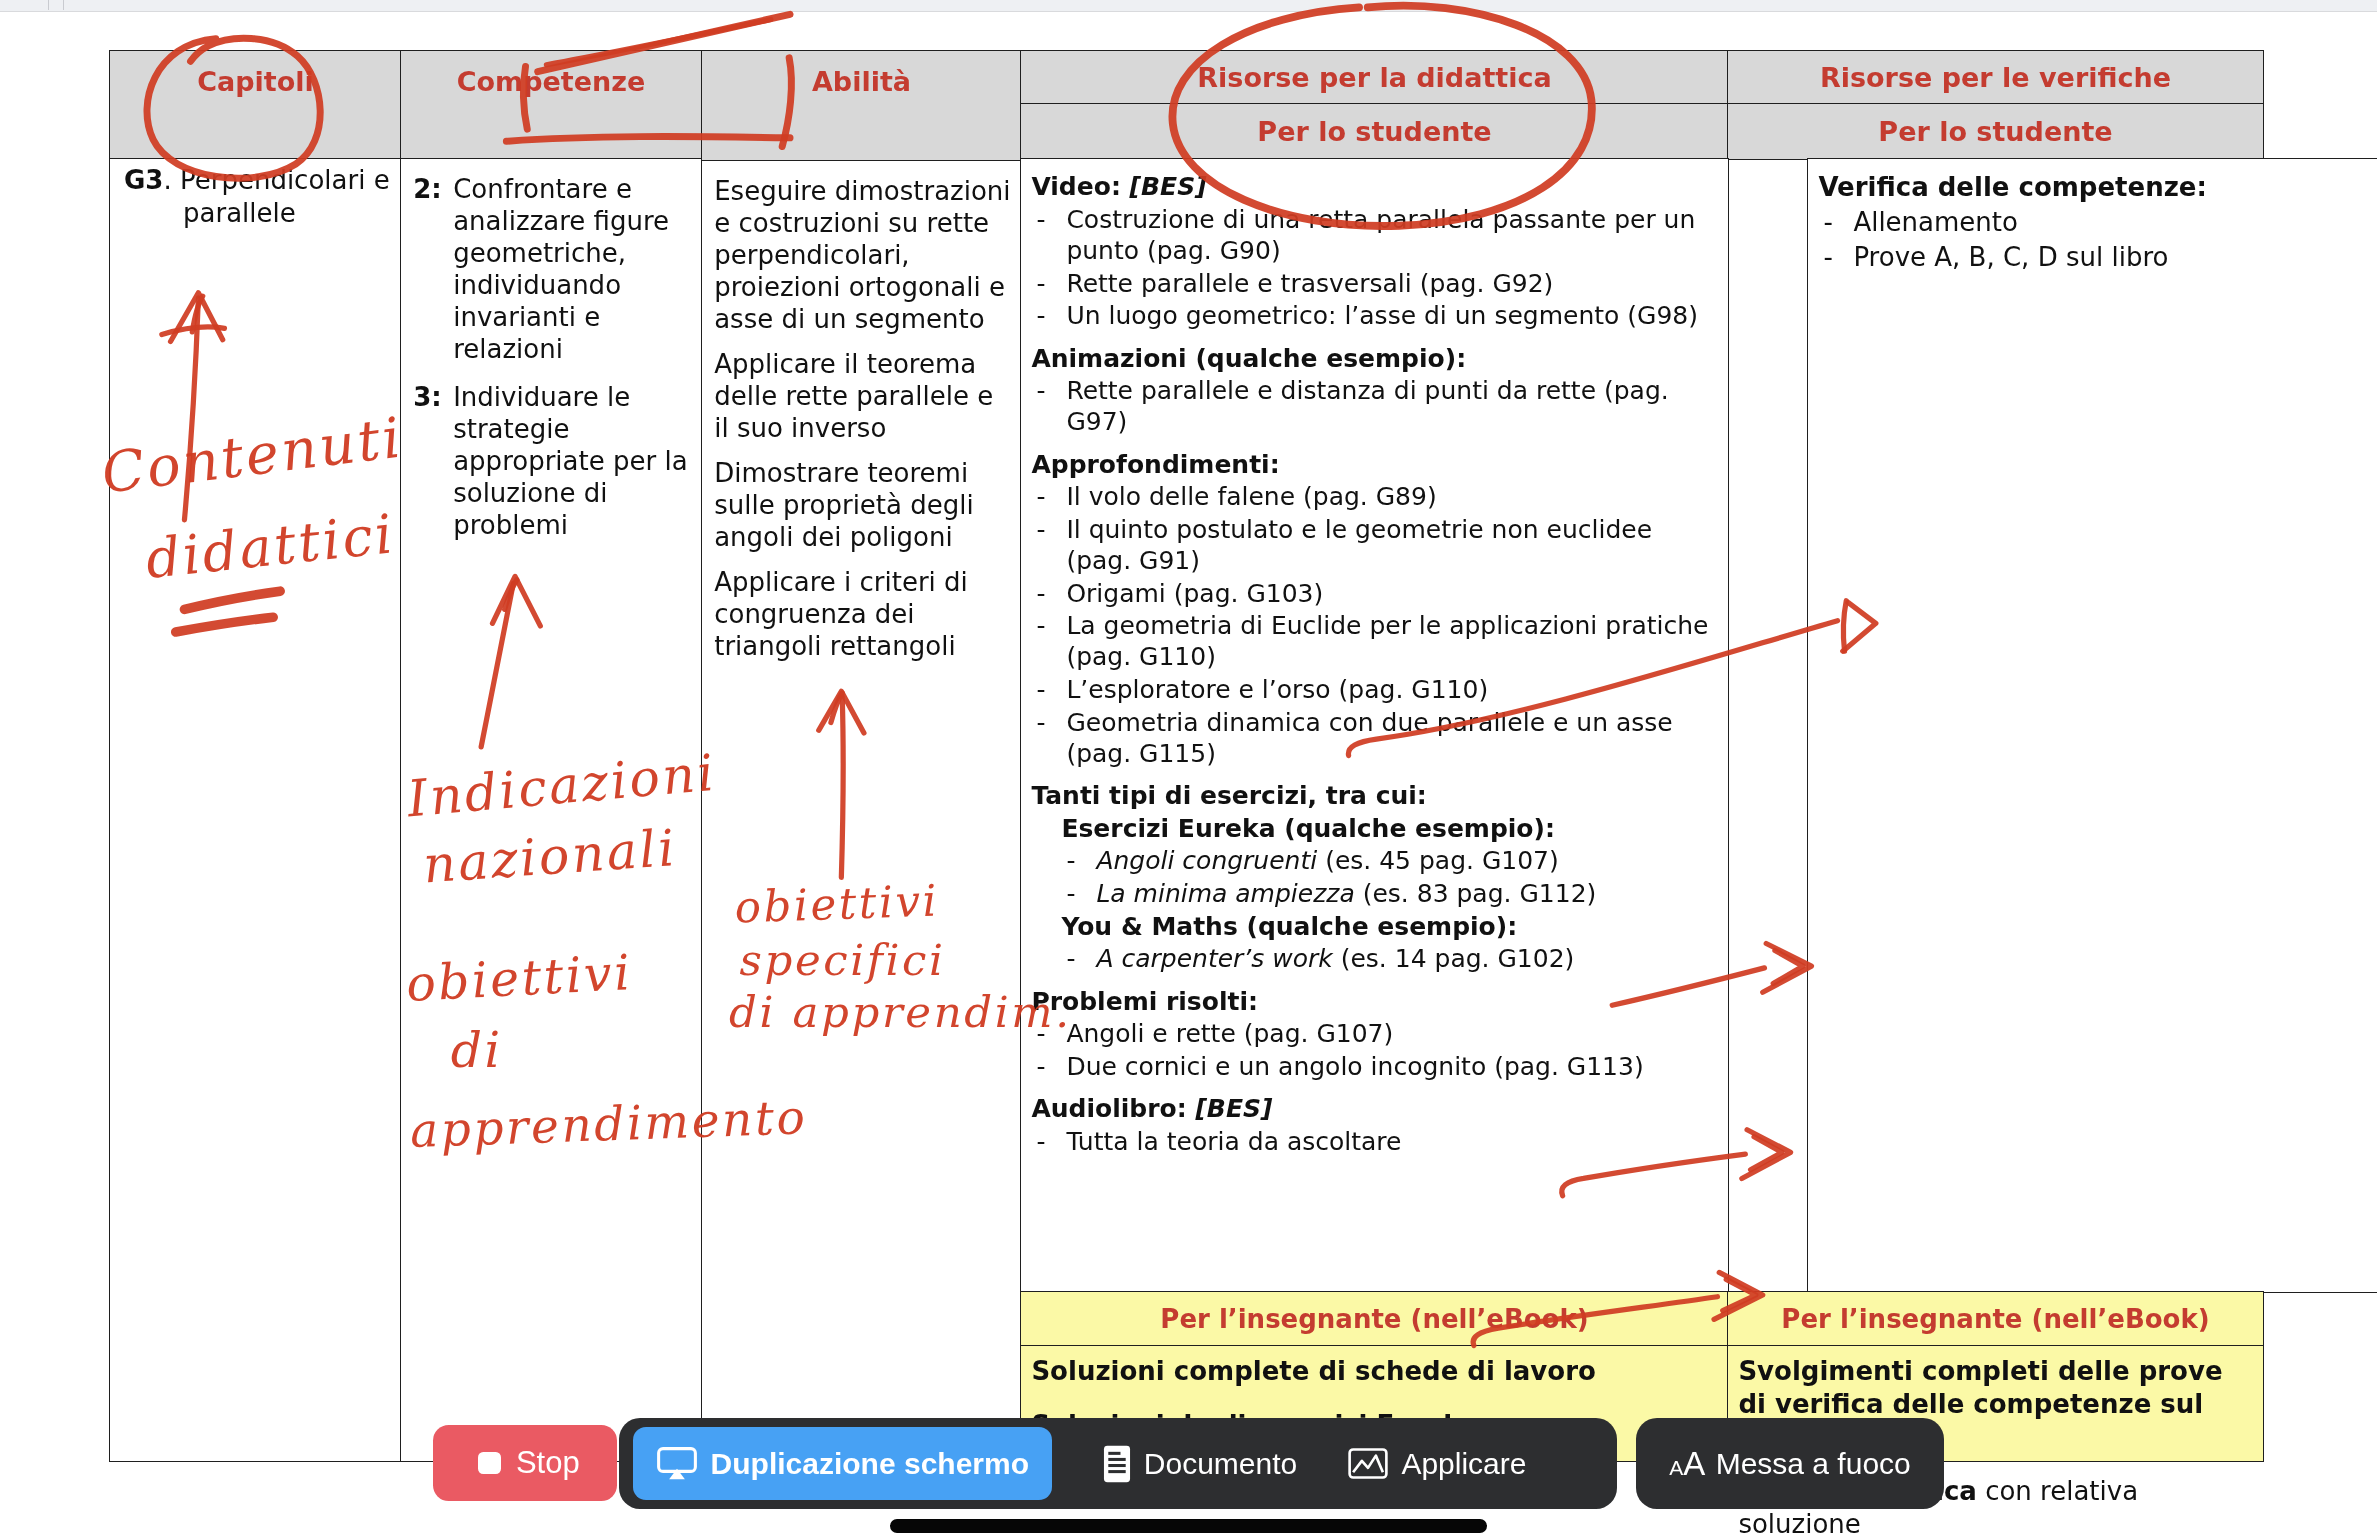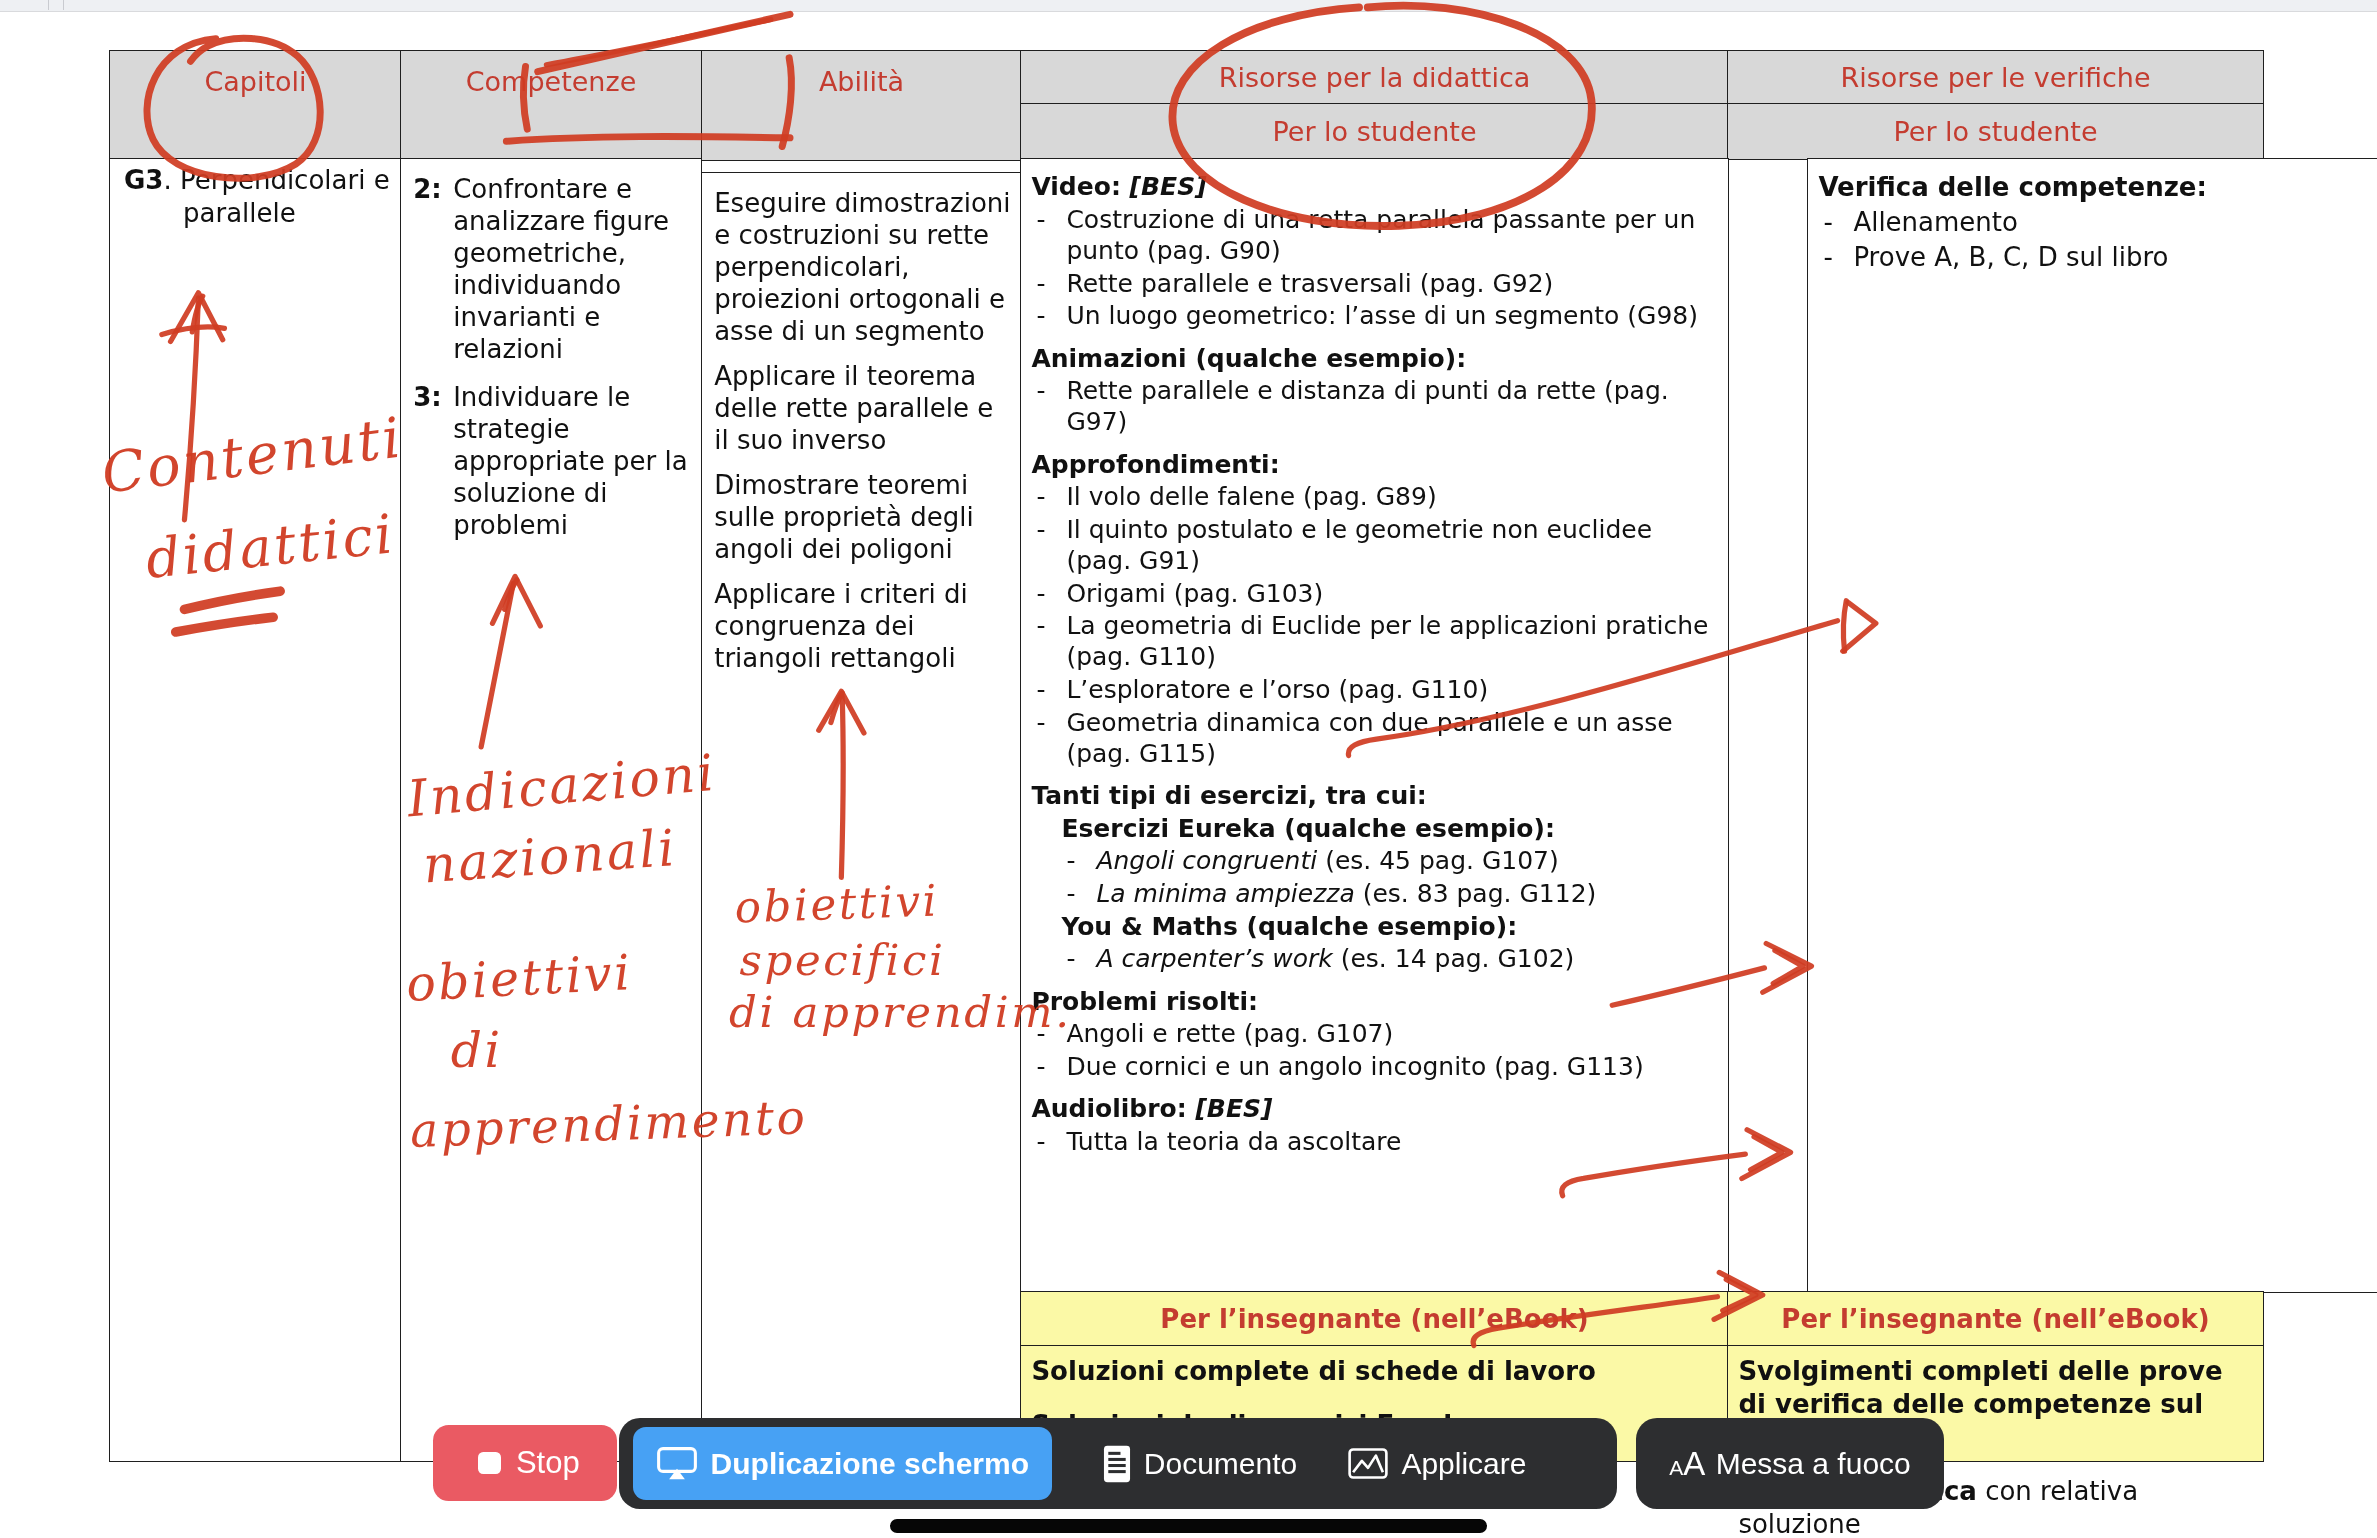--- a/index.html
+++ b/index.html
@@ -3,21 +3,21 @@
 <meta charset="utf-8">
 <style>
   html,body{margin:0;padding:0;background:#ffffff;}
   body{width:2377px;height:1539px;overflow:hidden;position:relative;
        font-family:"DejaVu Sans",sans-serif;color:#111;}
   
   .top-strip{position:absolute;left:0;top:0;width:2377px;height:11.3px;background:#eef0f3;border-bottom:0.9px solid #d9dadd;}
   .top-strip .tick{position:absolute;top:0;width:0.9px;height:10.4px;background:#c9cbd0;}
   
   .cell{position:absolute;box-sizing:border-box;border:1.7px solid #1f1f1f;background:#fff;}
-  .hdr{background:#d8d8d8;color:#c43c30;font-weight:normal;font-size:27px;
+  .hdr{background:#d8d8d8;color:#c43c30;font-weight:bold;font-size:27px;
        display:flex;justify-content:center;}
   .hdr.merged{align-items:flex-start;padding-top:15px;}
   .hdr.row{align-items:center;}
   .ylw{background:#fbf9a6;}
   .ylw-h{color:#c43c30;font-weight:bold;font-size:26px;display:flex;align-items:center;justify-content:center;}
   .body-cell{font-size:25px;line-height:31px;padding:12.2px 12.2px 8.7px 10.4px;}
   .cap-text{font-size:26px;line-height:33px;padding:5.2px 3.5px 0 73px;text-indent:-59px;}
   .comp-item{position:relative;padding-left:40px;margin-bottom:15.7px;font-size:26px;line-height:32px;}
   .comp-item .num{position:absolute;left:0;top:0;font-weight:bold;}
   .para{margin-bottom:13px;font-size:26px;line-height:32px;}
@@ -93,21 +93,21 @@
     <div class="cap-text">
       <span class="b">G3</span><span>. Perpendicolari e parallele</span>
     </div>
   </div>
 
   <div class="cell" style="left:400px;top:158px;width:302px;height:1304px;padding:14px 8.7px 0 12.2px;box-sizing:border-box">
       <div class="comp-item"><span class="num">2:</span><span>Confrontare e analizzare figure geometriche, individuando invarianti e relazioni</span></div>
       <div class="comp-item"><span class="num">3:</span><span>Individuare le strategie appropriate per la soluzione di problemi</span></div>
     </div>
 
-  <div class="cell" style="left:701px;top:172px;width:321px;height:1304px;padding:14px 7px 0 12.2px;box-sizing:border-box">
+  <div class="cell" style="left:701px;top:160px;width:321px;height:1304px;padding:14px 7px 0 12.2px;box-sizing:border-box">
       <div class="para">Eseguire dimostrazioni e costruzioni su rette perpendicolari, proiezioni ortogonali e asse di un segmento</div>
       <div class="para">Applicare il teorema delle rette parallele e il suo inverso</div>
       <div class="para">Dimostrare teoremi sulle proprietà degli angoli dei poligoni</div>
       <div class="para">Applicare i criteri di congruenza dei triangoli rettangoli</div>
     </div>
 
   <div class="cell body-cell" style="left:1020px;top:158px;width:709px;height:1135px">
       <div class="sec-title"><span class="b">Video: </span><span class="bi">[BES]</span></div>
       <div class="li"><span>Costruzione di una retta parallela passante per un punto (pag. G90)</span></div>
       <div class="li"><span>Rette parallele e trasversali (pag. G92)</span></div>

